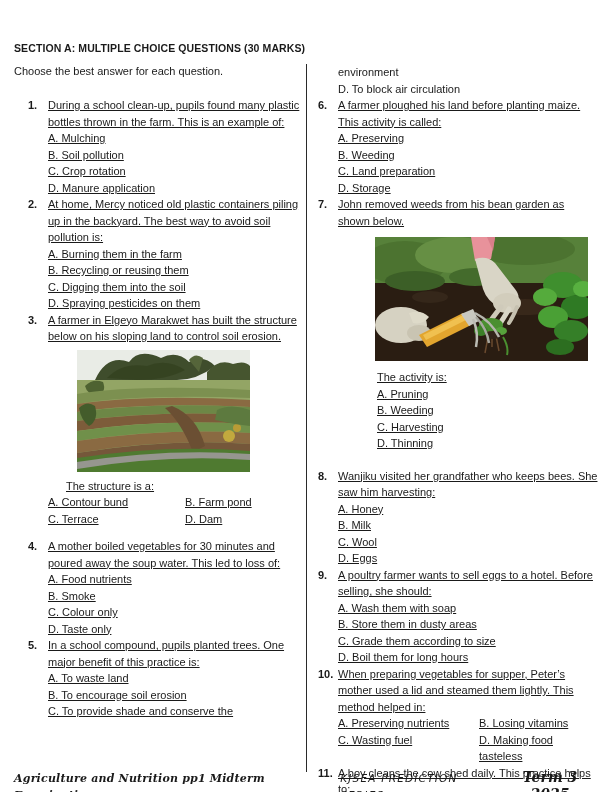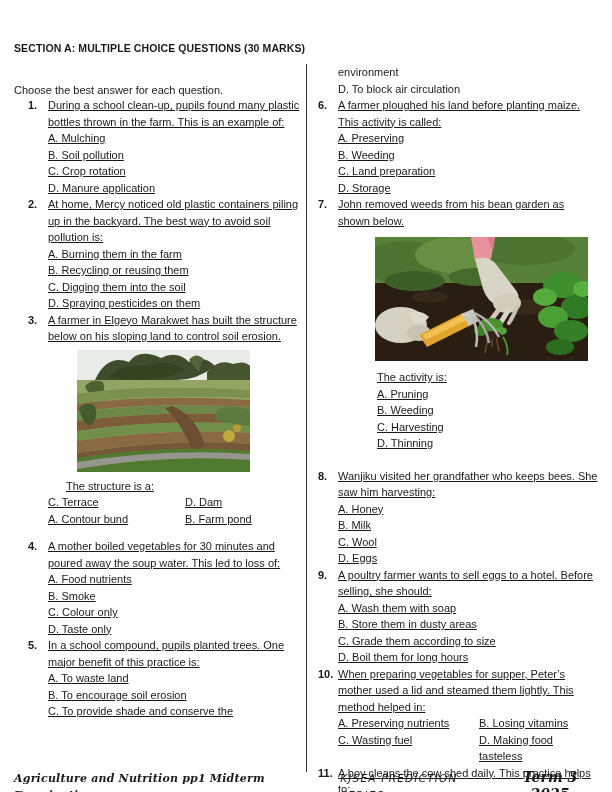--- a/index.html
+++ b/index.html
@@ -6,21 +6,21 @@
   html,body { background:#fff; }
   .page {
     position:relative; width:612px; height:792px; background:#ffffff;
     font-family:"Liberation Sans", sans-serif; font-size:11px; line-height:16.5px;
     color:#1a1a1a; overflow:hidden;
   }
   .section-header {
     position:absolute; left:14px; top:40px; font-weight:700; font-size:10.5px;
     letter-spacing:0.1px;
   }
-  .instruction { position:absolute; left:14px; top:63px;margin-top:19px; }
+  .instruction { position:absolute; left:14px; top:63px; }
   .col-divider {
     position:absolute; left:306px; top:64px; width:1px; height:708px; background:#2a2a2a;
   }
   .col { position:absolute; }
   .col-left  { left:14px;  top:97px;  width:289px; }
   .col-right { left:318px; top:64px;  width:281px; }
   .col-left .q { padding-left:14px; }
   .q { display:flex; }
   .qnum { width:20px; flex-shrink:0; font-weight:700; }
   .qbody { flex:1; min-width:0;text-decoration:underline; }
@@ -108,26 +108,26 @@
           <path d="M95,56 Q120,66 128,96 L116,102 Q104,72 88,58 Z" fill="#6b4f33"></path>
           <path d="M2,58 Q10,50 18,56 Q22,70 12,76 Q4,70 2,58 Z" fill="#435c2b"></path>
           <circle cx="152" cy="86" r="6" fill="#c2a93e"></circle>
           <circle cx="160" cy="78" r="4" fill="#b99c36"></circle>
           <path d="M140,60 Q152,54 166,58 L173,60 L173,76 Q155,74 138,70 Z" fill="#5d7a3f"></path>
           <path d="M0,108 Q90,94 173,101 L173,122 L0,122 Z" fill="#4f7a30"></path>
           <path d="M0,112 Q90,98 173,104 L173,110 Q90,104 0,119 Z" fill="#96968f"></path>
         </svg>
         <div class="prompt-q3">The structure is a:</div>
         <div class="opt-grid">
+          <span class="cell1">A. Contour bund</span>
+          <span>B. Farm pond</span>
+        </div>
+        <div class="opt-grid">
           <span class="cell1">C. Terrace</span>
           <span>D. Dam</span>
-        </div>
-        <div class="opt-grid">
-          <span class="cell1">A. Contour bund</span>
-          <span>B. Farm pond</span>
         </div>
       </div>
     </div>
 
     <div class="q gap-before-q4">
       <div class="qnum">4.</div>
       <div class="qbody">
         <div class="qtext">A mother boiled vegetables for 30 minutes and poured away the soup water. This led to loss of:</div>
         <span class="opt">A. Food nutrients</span>
         <span class="opt">B. Smoke</span>

